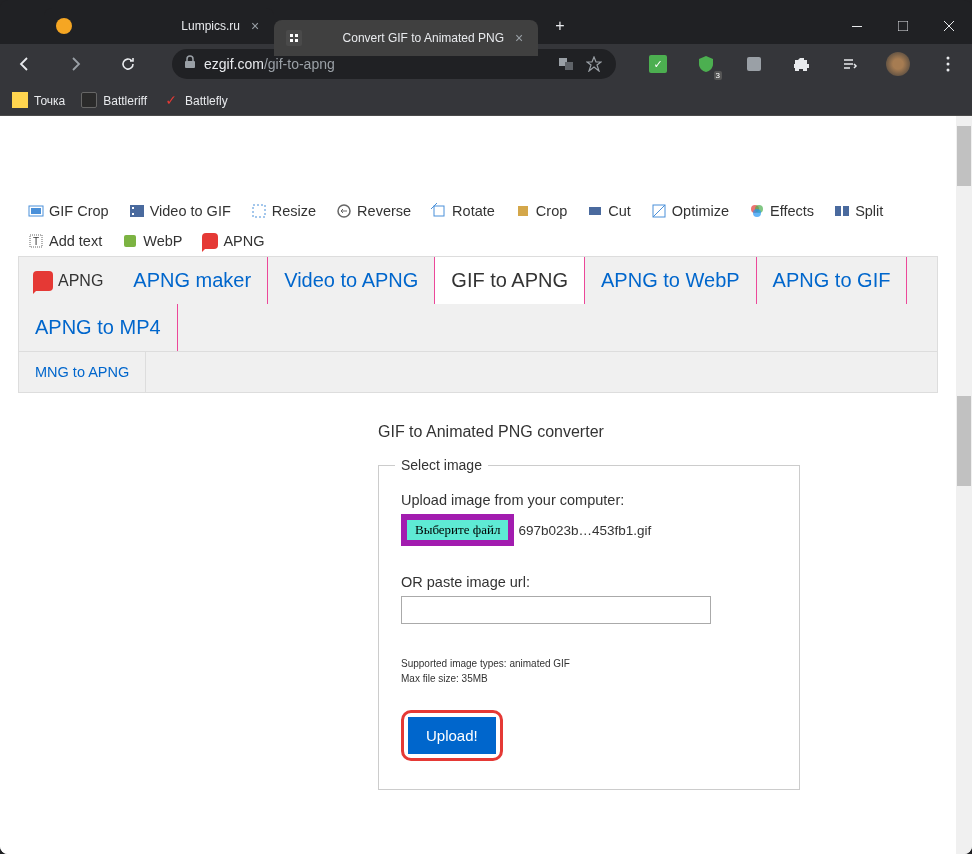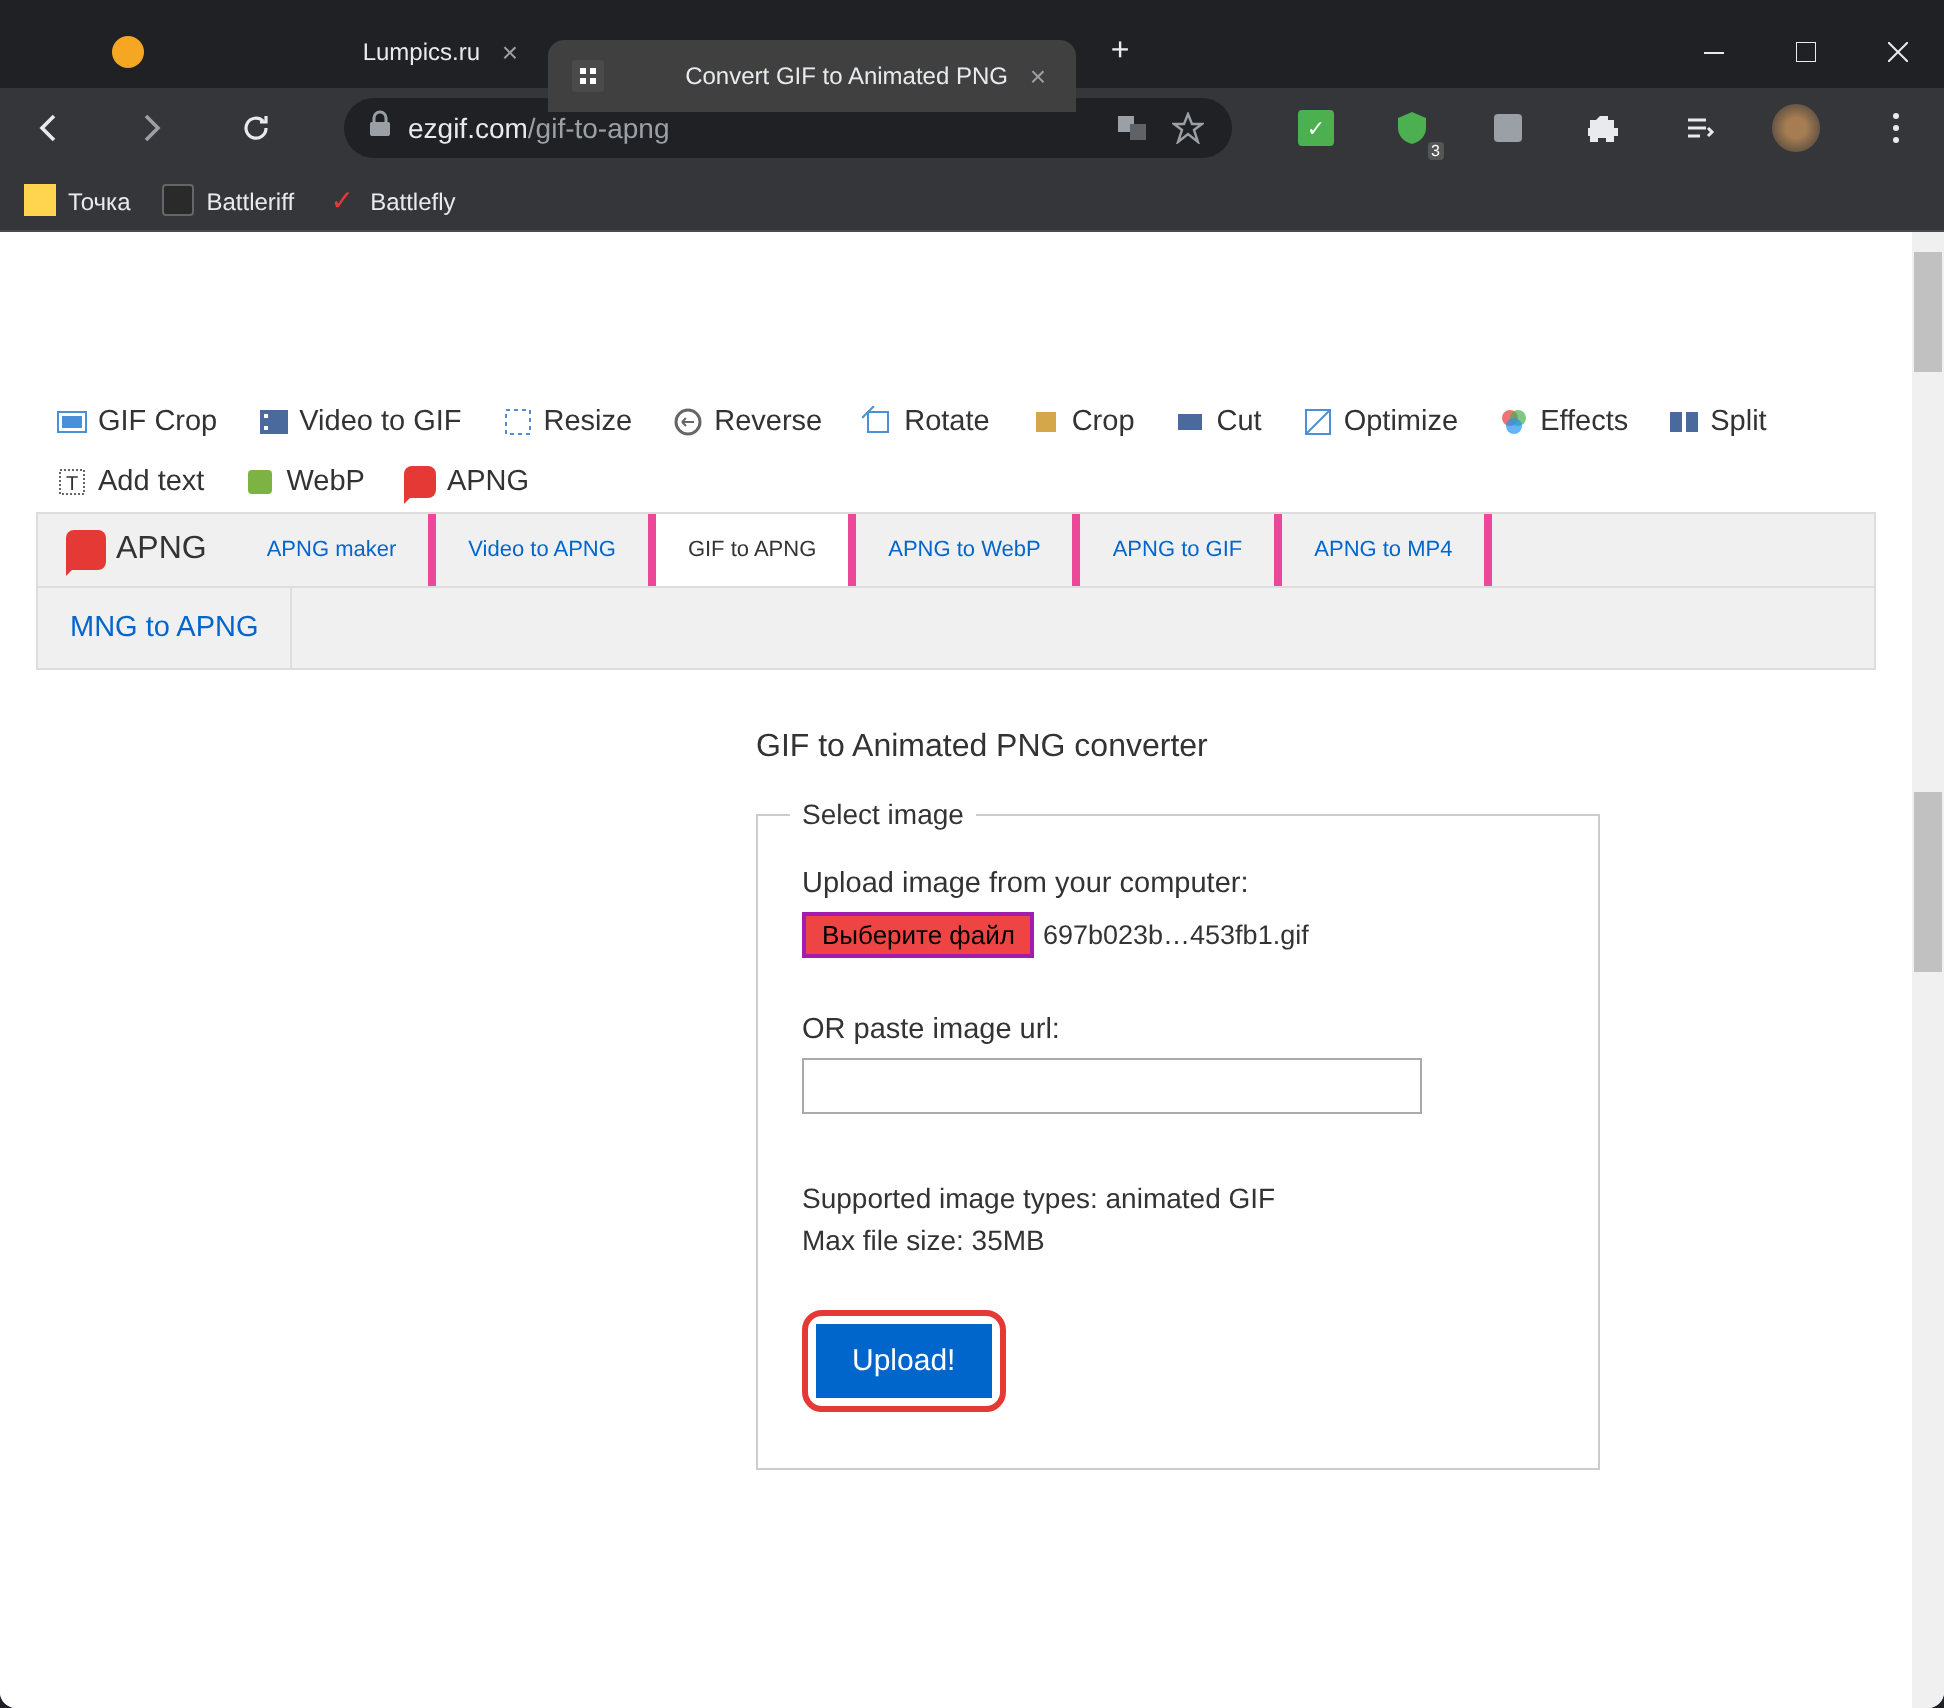--- a/index.html
+++ b/index.html
@@ -51,36 +51,36 @@
 
 
 .toolnav { padding-top: 80px; display: flex; flex-wrap: wrap; gap: 0; }
 .toolnav a { display: flex; align-items: center; gap: 5px; padding: 7px 10px; color: #333; font-size: 14.5px; text-decoration: none; cursor: pointer; }
 .toolnav a.active-tool { background: #fff; }
 .tool-icon { width: 16px; height: 16px; display: inline-flex; align-items: center; justify-content: center; }
 
 
 .subnav { background: #f0f0f0; border: 1px solid #ddd; display: flex; flex-wrap: wrap; margin-top: 0; }
 .subnav .logo-cell { padding: 8px 14px; display: flex; align-items: center; gap: 5px; font-weight: 500; font-size: 16px; color: #333; }
-.subnav a { padding: 12px 16px; color: #0066cc; font-size: 11px; cursor: pointer; border-right: 4px solid #ec4899; }
+.subnav a { padding: 12px 16px; color: #0066cc; font-size: 20px; cursor: pointer; border-right: 1px solid #ec4899; }
 .subnav a.current { background: #fff; color: #333; }
 .subnav-row2 { background: #f0f0f0; border: 1px solid #ddd; border-top: none; display: flex; }
 .subnav-row2 a { padding: 12px 16px; color: #0066cc; font-size: 14.5px; cursor: pointer; border-right: 1px solid #ddd; }
 
 
 .main { padding: 30px 0 0 360px; }
 .page-title { font-size: 16px; color: #333; font-weight: 400; margin-bottom: 24px; }
 .form-box { border: 1px solid #ccc; padding: 20px 22px 28px; width: 422px; position: relative; }
 .legend { position: absolute; top: -9px; left: 16px; background: #fff; padding: 0 6px; font-size: 14px; color: #333; }
 .form-label { font-size: 14.5px; color: #333; margin-bottom: 6px; margin-top: 6px; }
 .file-row { display: flex; align-items: center; gap: 4px; margin-bottom: 28px; }
-.file-btn { background: #ef4444; border: 2px solid #a21caf; padding: 2px 8px; font-size: 13px; cursor: pointer; }
+.file-btn { background: #5eead4; border: 6px solid #a21caf; padding: 2px 8px; font-size: 13px; cursor: pointer; font-family: Liberation Serif, serif; }
 .file-name { font-size: 13.5px; color: #333; }
 .url-input { width: 310px; height: 28px; border: 1px solid #aaa; padding: 0 6px; font-size: 13px; margin-bottom: 32px; }
-.info-text { font-size: 14px; color: #333; line-height: 1.5; margin-bottom: 24px; }
+.info-text { font-size: 10px; color: #333; line-height: 1.5; margin-bottom: 24px; }
 .upload-wrap { display: inline-block; border: 3px solid #e53935; border-radius: 10px; padding: 4px; }
 .upload-btn { background: #0066cc; color: #fff; border: none; padding: 10px 18px; font-size: 15px; cursor: pointer; }
 
 .apng-logo { width: 20px; height: 20px; background: #e53935; border-radius: 4px 4px 4px 0; display: inline-block; position: relative; }
 .apng-logo::after { content: ''; position: absolute; bottom: -3px; left: 0; width: 0; height: 0; border-top: 4px solid #e53935; border-right: 4px solid transparent; }
 </style>
 </head>
 <body>
 
 <div class="titlebar">

